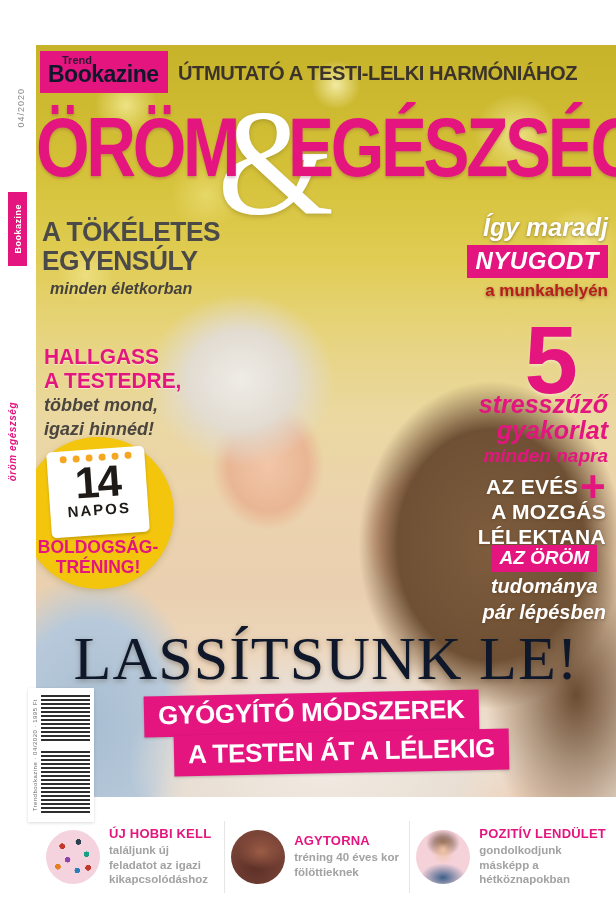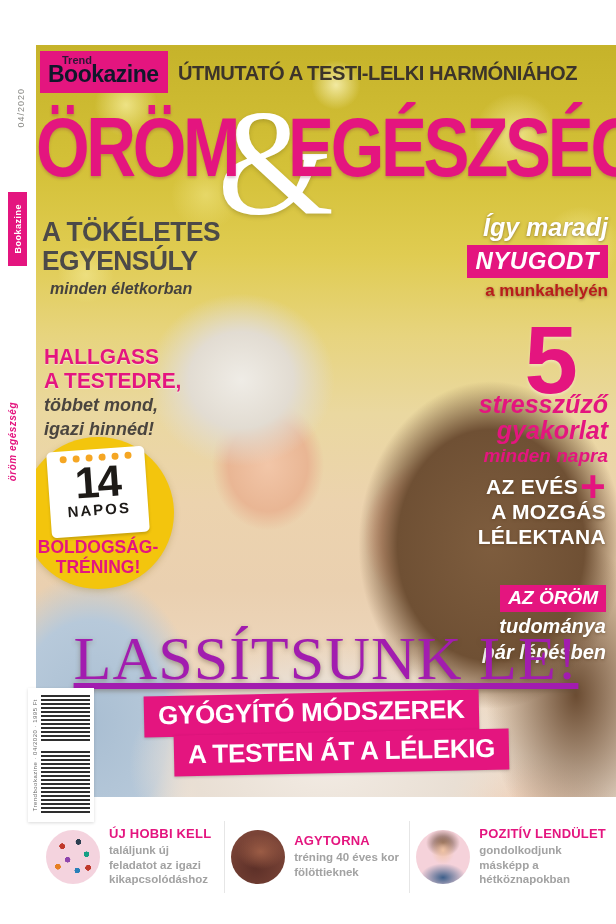--- a/index.html
+++ b/index.html
@@ -98,30 +98,30 @@
   .five-lines .fl1 { font-size:25px; font-weight:bold; font-style:italic; line-height:1.05; }
   .five-lines .fl2 { font-size:25px; font-weight:bold; font-style:italic; line-height:1.05; }
   .five-lines .fl3 { font-size:19px; font-weight:bold; font-style:italic; margin-top:1px; }
 
   .eating { position:absolute; right:10px; top:430px; text-align:right; color:#fff;
     text-shadow:0 1px 3px rgba(90,60,30,.55); }
   .eating .el { font-size:21px; font-weight:bold; line-height:1.18; letter-spacing:.3px; }
   .eating .plus { color:#e4157f; font-size:44px; font-weight:bold; line-height:0; vertical-align:-8px;
     text-shadow:none; margin-left:2px; }
 
-  .joy { position:absolute; right:10px; top:540px; text-align:right; }
+  .joy { position:absolute; right:10px; top:500px; text-align:center; }
   .joy .hl { display:inline-block; background:#e4157f; color:#fff; font-size:19px; font-weight:bold;
     font-style:italic; padding:2px 8px 3px; }
   .joy .jl { font-size:20px; font-weight:bold; font-style:italic; color:#fff; line-height:1.2; margin-top:2px;
     text-shadow:0 1px 3px rgba(90,60,30,.55); }
 
   
   .main-title { position:absolute; left:50%; top:578px; transform:translateX(-50%); white-space:nowrap;
-    font-family:"Liberation Serif", serif; font-size:62px; color:#a21caf; letter-spacing:1px;
-    text-shadow:0 2px 5px rgba(90,70,50,.45); z-index:2;text-decoration:underline; }
+    font-family:"Liberation Serif", serif; font-size:62px; color:#0f172a; letter-spacing:1px;
+    text-shadow:0 2px 5px rgba(90,70,50,.45); z-index:2; }
   .bar { position:absolute; background:#e4157f; color:#fff; font-weight:bold; white-space:nowrap;
     padding:4px 14px 6px; font-size:26px; letter-spacing:-.3px; z-index:2;
     transform:rotate(-1.2deg); box-shadow:0 1px 3px rgba(0,0,0,.2); }
   .bar1 { left:108px; top:648px; }
   .bar2 { left:138px; top:687px; }
 
   
   .teasers { position:absolute; left:0; bottom:0; width:580px; height:127px; background:#fff;
     display:flex; align-items:center; padding:6px 4px 14px; z-index:4; }
   .teaser { flex:1; display:flex; align-items:center; gap:9px; padding:0 6px; }

